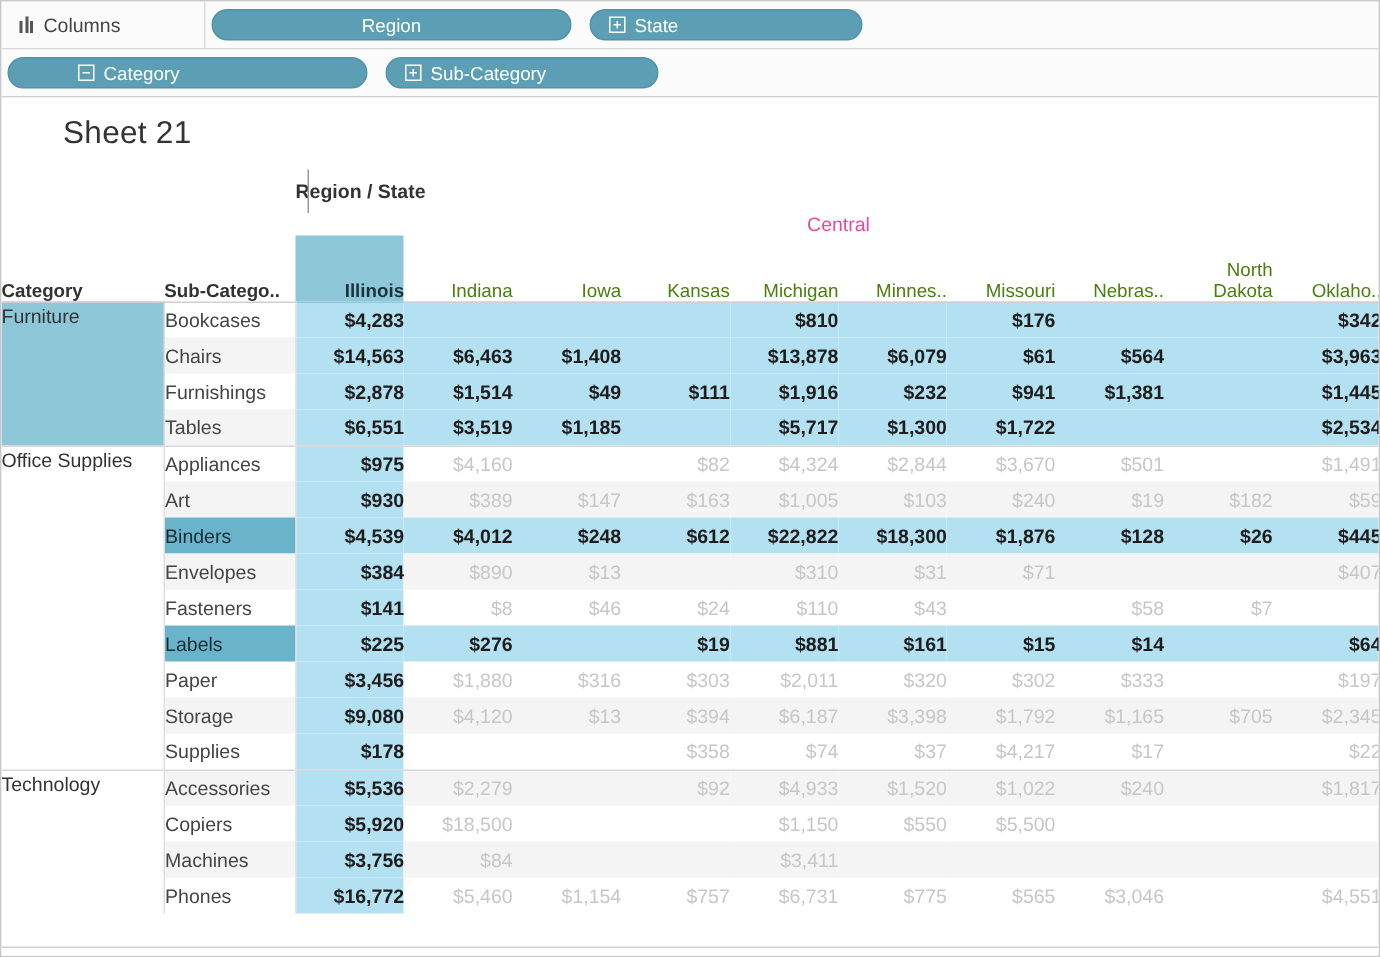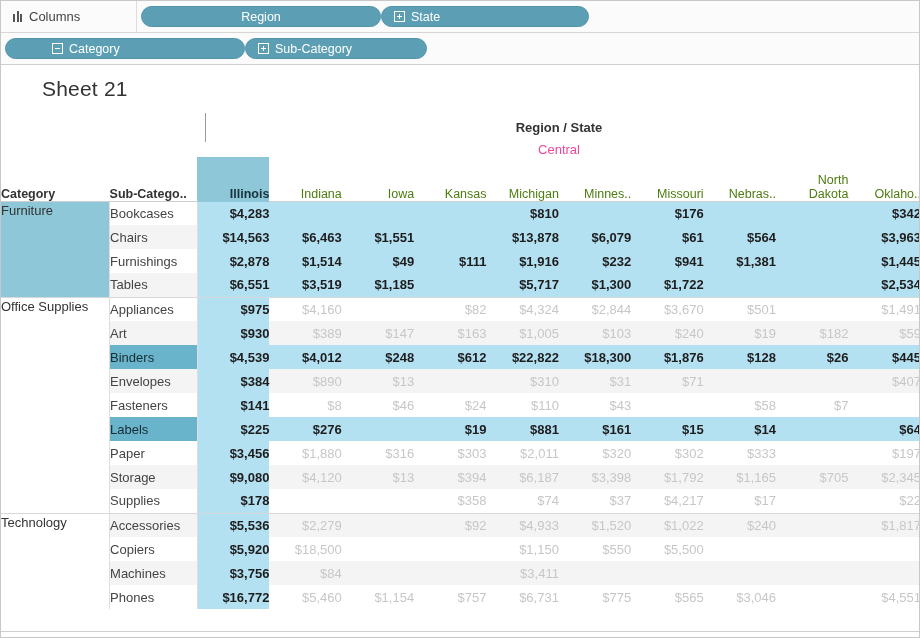--- a/index.html
+++ b/index.html
@@ -35,39 +35,39 @@
     min-width: 136px;
     height: 100%;
     padding-left: 12px;
     border-right: 1px solid #dddddd;
     color: #444444;
     font-size: 13px;
   }
   .shelf-items {
     display: flex;
     align-items: flex-start;
-    gap: 0;
+    gap: 12px;
     padding-left: 4px;
     flex: 1;
   }
   .pill {
     display: inline-flex;
     align-items: center;
     gap: 6px;
     height: 21px;
     padding: 0 14px;
     border-radius: 11px;
     background: #5c9fb5;
     color: #ffffff;
     font-size: 12.5px;
     white-space: nowrap;
     border: 1px solid #5293a9;
   }
   .pill-region { width: 240px; justify-content: center; }
-  .pill-state  { width: 208px; justify-content: flex-start; padding-left: 12px; }
+  .pill-state  { width: 182px; justify-content: flex-start; padding-left: 12px; }
   .pill-cat    { width: 240px; justify-content: flex-start; padding-left: 46px; }
   .pill-sub    { width: 182px; justify-content: flex-start; padding-left: 12px; }
   .pm {
     display: inline-block;
     width: 11px; height: 11px;
     border: 1px solid #ffffff;
     position: relative;
     flex: 0 0 auto;
   }
   .pm::before {
@@ -109,21 +109,21 @@
     table-layout: fixed;
     width: 920px;
     font-size: 13px;
   }
   table.xtab td, table.xtab th { padding: 0; }
 
   .corner { width: 108px; }
   .corner2 { width: 87px; }
 
   .hdr-top {
-    text-align: center;
+    text-align: left;
     font-weight: bold;
     color: #333;
     font-size: 13px;
     height: 22px;
     vertical-align: bottom;
     padding-bottom: 2px;
   }
   .hdr-region {
     text-align: center;
     color: #ec4899;
@@ -309,21 +309,21 @@
               <td class="num blank hl"></td>
               <td class="num hl">$176</td>
               <td class="num blank hl"></td>
               <td class="num blank hl"></td>
               <td class="num hl">$342</td>
             </tr>
             <tr class="row">
               <td class="sub alt">Chairs</td>
               <td class="num hl">$14,563</td>
               <td class="num hl">$6,463</td>
-              <td class="num hl">$1,551</td>
+              <td class="num hl">$1,408</td>
               <td class="num blank hl"></td>
               <td class="num hl">$13,878</td>
               <td class="num hl">$6,079</td>
               <td class="num hl">$61</td>
               <td class="num hl">$564</td>
               <td class="num blank hl"></td>
               <td class="num hl">$3,963</td>
             </tr>
             <tr class="row">
               <td class="sub">Furnishings</td>

